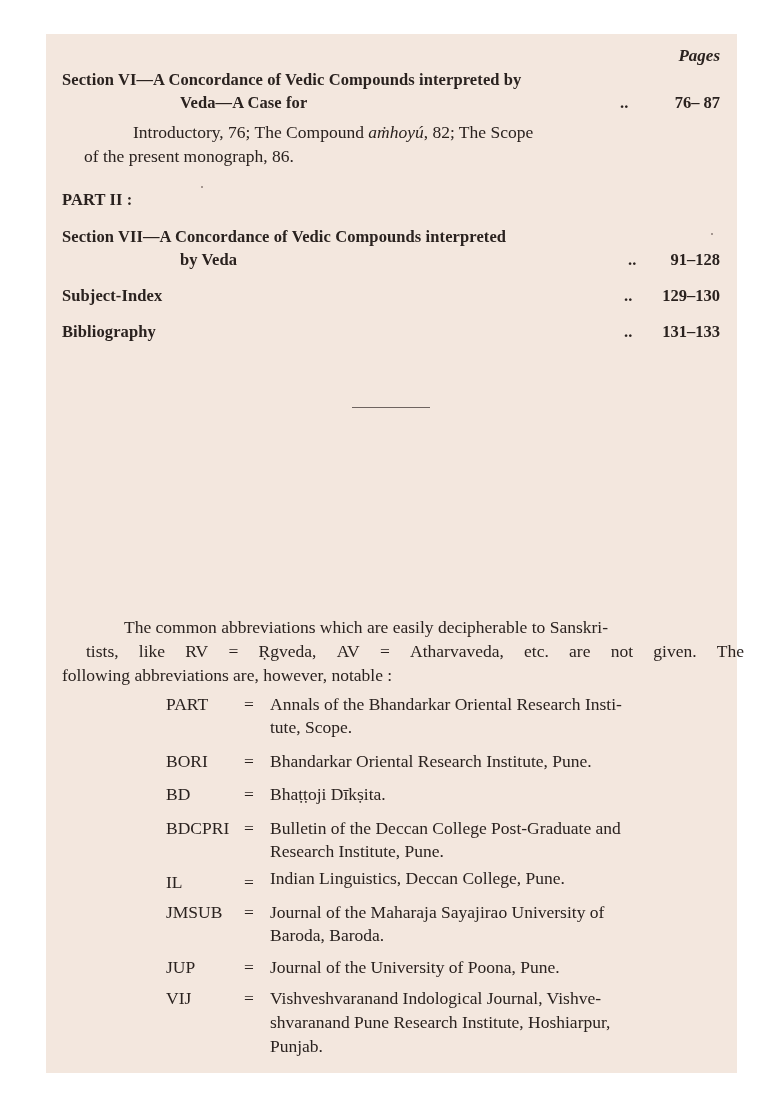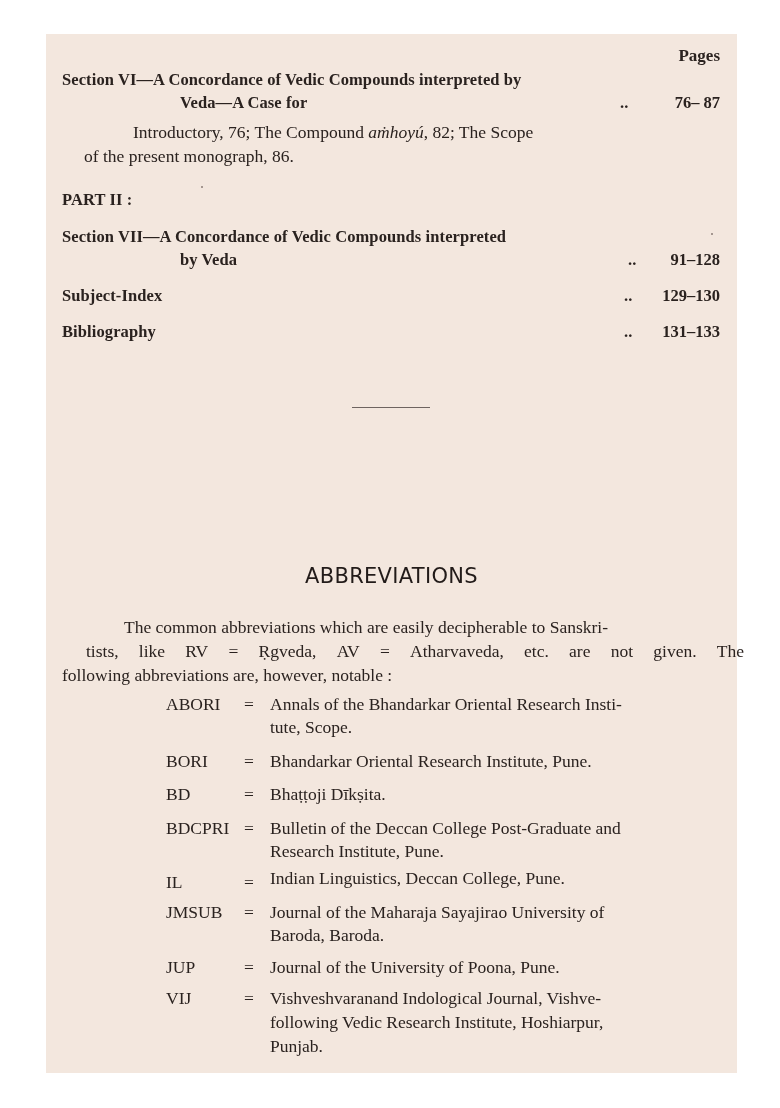--- a/index.html
+++ b/index.html
@@ -19,21 +19,21 @@
     top: 34px;
     width: 691px;
     height: 1039px;
     background: #f3e7de;
     color: #2a221f;
     font-family: "Liberation Serif", "DejaVu Serif", serif;
   }
   .abs { position: absolute; white-space: nowrap; }
   .bold { font-weight: bold; }
   .toc-text { font-size: 16.5px; letter-spacing: 0.1px; }
-  .pages-label { right: 17px; top: 12px; font-size: 17px; }
+  .pages-label { right: 17px; top: 12px; font-size: 17px; font-style: italic; }
   .pnum { right: 17px; font-size: 16.5px; font-weight: bold; }
   .dots { font-weight: bold; font-size: 16.5px; }
   .rule {
     position: absolute;
     left: 306px;
     top: 373px;
     width: 78px;
     height: 1px;
     background: #6e6460;
   }
@@ -98,21 +98,20 @@
   </div>
 
   <div>
     <div class="abs toc-text bold" style="left:16px; top:288px;">Bibliography</div>
     <div class="abs dots" style="left:578px; top:288px;">..</div>
     <div class="abs pnum" style="top:288px;">131–133</div>
   </div>
 
   <div class="rule"></div>
 
-  <div class="heading">ABBREVIATIONS</div>
 
   <div class="abs para" style="top:583px;">
     <div class="para-line" style="left:62px; top:0;">The common abbreviations which are easily decipherable to Sanskri-</div>
     <div class="para-line just" style="left:0; top:24px;margin-left:24px;">
       <span>tists,</span>
       <span>like</span>
       <span>RV</span>
       <span>=</span>
       <span>Ṛgveda,</span>
       <span>AV</span>
@@ -123,21 +122,21 @@
       <span>not</span>
       <span>given.</span>
       <span>The</span>
     </div>
     <div class="para-line" style="left:0; top:48px;">following abbreviations are, however, notable :</div>
   </div>
 
   <div>
 
     <div>
-      <div class="abbr-key" style="top:660px;">ABORI</div>
+      <div class="abbr-key" style="top:660px;">PART</div>
       <div class="abbr-eq" style="top:660px;">=</div>
       <div class="abbr-def" style="top:660px;">Annals of the Bhandarkar Oriental Research Insti-</div>
       <div class="abbr-def" style="top:683px;">tute, Scope.</div>
     </div>
 
     <div>
       <div class="abbr-key" style="top:717px;">BORI</div>
       <div class="abbr-eq" style="top:717px;">=</div>
       <div class="abbr-def" style="top:717px;">Bhandarkar Oriental Research Institute, Pune.</div>
     </div>
@@ -171,18 +170,18 @@
     <div>
       <div class="abbr-key" style="top:923px;">JUP</div>
       <div class="abbr-eq" style="top:923px;">=</div>
       <div class="abbr-def" style="top:923px;">Journal of the University of Poona, Pune.</div>
     </div>
 
     <div>
       <div class="abbr-key" style="top:954px;">VIJ</div>
       <div class="abbr-eq" style="top:954px;">=</div>
       <div class="abbr-def" style="top:954px;">Vishveshvaranand Indological Journal, Vishve-</div>
-      <div class="abbr-def" style="top:978px;">following Vedic Research Institute, Hoshiarpur,</div>
+      <div class="abbr-def" style="top:978px;">shvaranand Pune Research Institute, Hoshiarpur,</div>
       <div class="abbr-def" style="top:1002px;">Punjab.</div>
     </div>
   </div>
 
 </div>
 
 </body></html>

